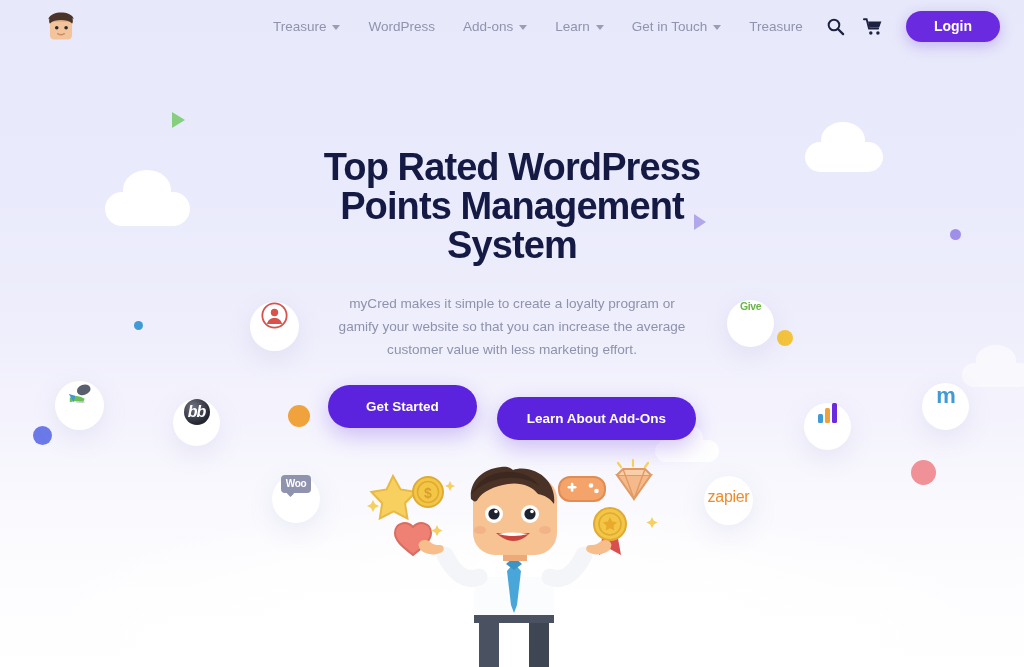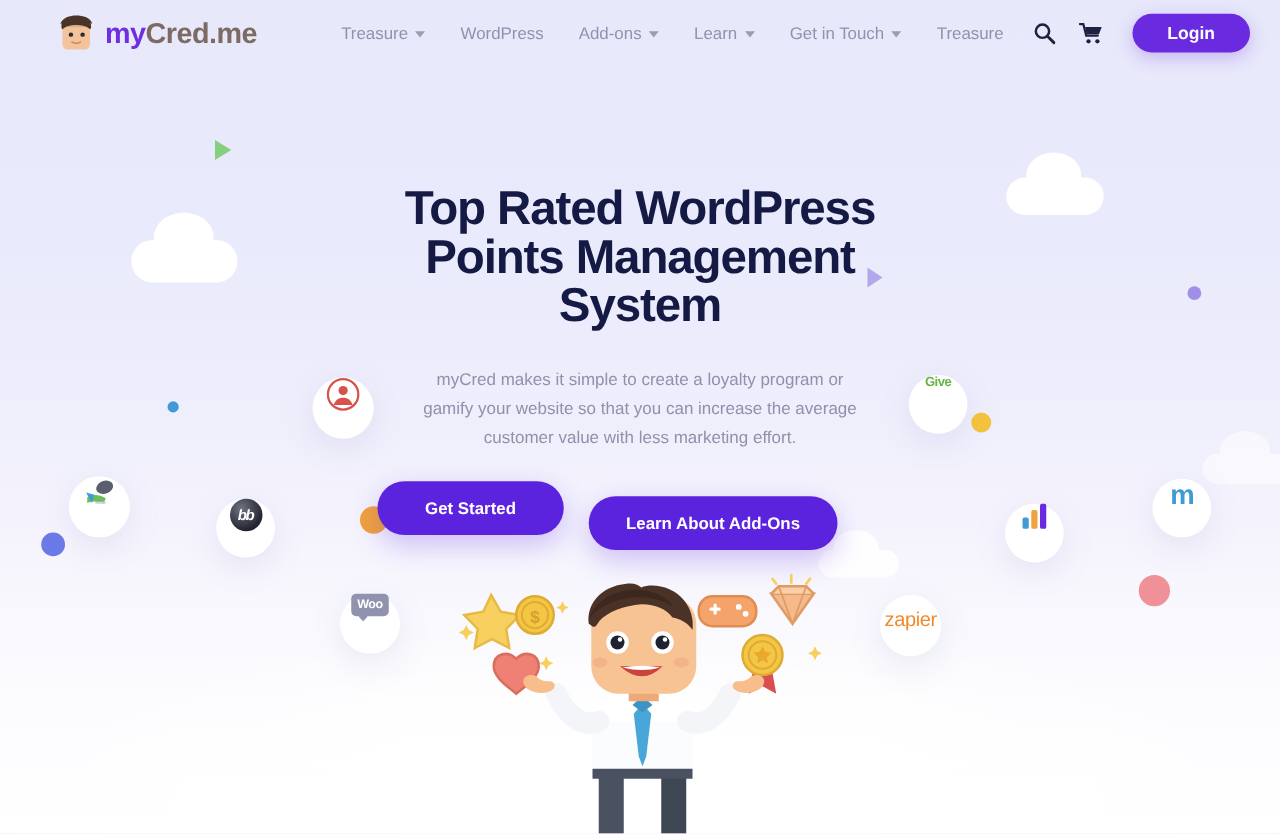--- a/index.html
+++ b/index.html
@@ -62,21 +62,21 @@
     font-size:38px; line-height:1.03; font-weight:bold;
     color:#141a44; letter-spacing:-0.9px;
   }
   .subtitle {
     position:absolute; top:293px; left:50%; transform:translateX(-50%);
     width:350px; text-align:center;
     font-size:13.6px; line-height:1.68; color:#8e92ab;
   }
   .cta-wrap {
     position:absolute; top:385px; left:50%; transform:translateX(-50%);
-    width:420px; display:flex; justify-content:flex-start; align-items:flex-start; gap:20px;
+    width:420px; display:flex; justify-content:center; align-items:flex-start; gap:20px;
   }
   .btn-primary, .btn-secondary {
     background:#5b23dd; color:#fff; border:none; border-radius:26px;
     font-size:13.5px; font-weight:bold; cursor:pointer; white-space:nowrap;
     box-shadow:0 8px 22px rgba(91,35,221,.26);
   }
   .btn-primary { padding:14px 38px; margin-top:0; }
   .btn-secondary { padding:14px 30px; margin-top:12px; }
   .cloud-grp { position:absolute; }
   .cloud-grp .b { position:absolute; background:#fff; border-radius:40px; }
@@ -101,21 +101,21 @@
   }
   .woo-badge:after{
     content:""; position:absolute; left:7px; bottom:-3px;
     width:5px;height:5px; background:#8f93ae; transform:rotate(45deg);
   }
   .zapier-t { color:#f08a2a; font-size:16px; font-weight:normal; letter-spacing:-0.3px;margin-top:12px; }
   .give-t { color:#69b544; font-size:10.5px; font-weight:bold; letter-spacing:-0.4px; }
   .bb-circle {
     width:26px;height:26px;border-radius:50%;
     background:radial-gradient(circle at 35% 30%,#6f7380,#232530 70%);
-    color:#fff; font-size:12px; font-weight:bold; font-style:italic;
+    color:#fff; font-size:16px; font-weight:bold; font-style:italic;
     display:flex; align-items:center; justify-content:center; letter-spacing:-1px;
   }
   .moodle-m { color:#3f9ad6; font-size:22px; font-weight:bold; letter-spacing:-1px; }
   .chart-ic { display:flex; align-items:flex-end; gap:2.5px; height:20px; }
   .chart-ic i { display:block; width:4.5px; border-radius:1.5px; }
 
   
   .mascot { position:absolute; left:355px; top:445px; width:320px; height:222px; z-index:25; }
 </style>
 </head>
@@ -157,23 +157,20 @@
         <svg viewBox="0 0 40 40" width="34" height="34">
           <rect x="7" y="11" width="26" height="25" rx="5" fill="#f3c49b"></rect>
           <path d="M6 14c0-6 6-9 14-9s14 3 14 9c0 2-1 3-1 3-3-3-8-4-13-4s-10 1-13 4c0 0-1-1-1-3z" fill="#4a342a"></path>
           <path d="M5 12c2-6 9-8 15-8s14 2 15 8c-1-1-4-2-6-1-3-3-9-4-14-2-4 1-8 2-10 3z" fill="#4a342a"></path>
           <circle cx="15" cy="22" r="2.1" fill="#2b2b2b"></circle>
           <circle cx="26" cy="22" r="2.1" fill="#2b2b2b"></circle>
           <path d="M16 29q4 2.5 8 0" stroke="#c98f63" stroke-width="1.6" fill="none" stroke-linecap="round"></path>
           <rect x="7" y="11" width="26" height="4" fill="#4a342a" opacity=".15"></rect>
         </svg>
       </span>
-      <span class="logo-text">
-        <span class="my">my</span><span class="cred">Cred.me</span>
-      </span>
     </div>
 
     <nav>
       <div class="nav-item">
         <span>Treasure</span>
         <span class="caret"></span>
       </div>
       <div class="nav-item">
         <span>WordPress</span>
       </div>

